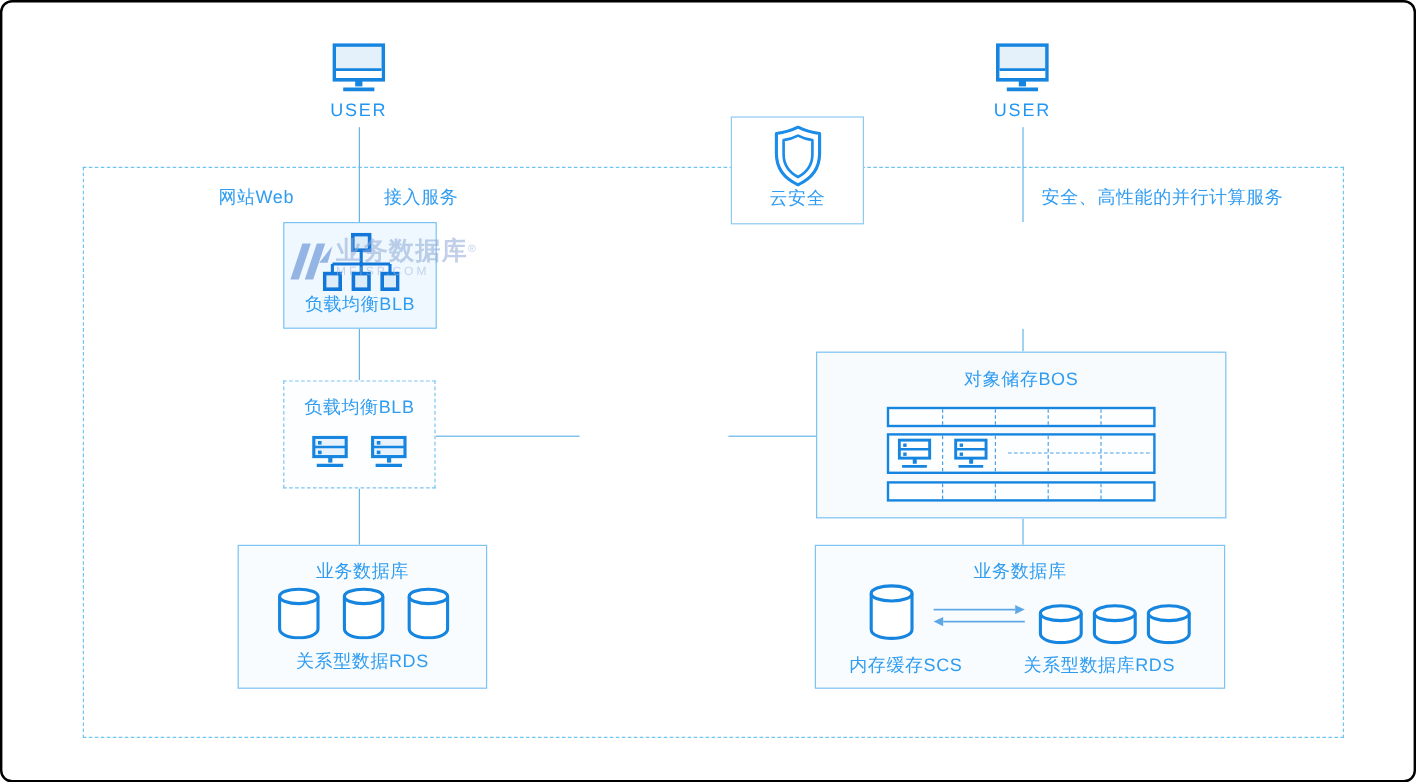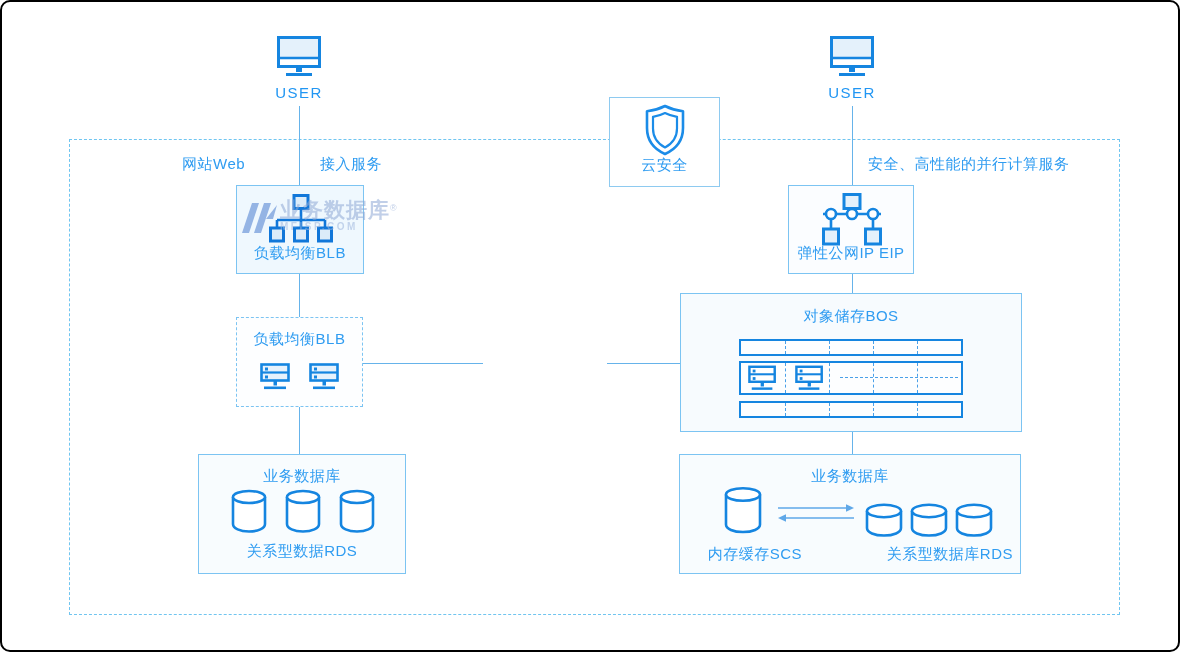--- a/index.html
+++ b/index.html
@@ -17,21 +17,21 @@
   .dashed-box{border:1px dashed #7cc4f2;background:#fdfeff;}
   .node-title{position:absolute;left:0;width:100%;text-align:center;}
   .node-caption{position:absolute;left:0;width:100%;text-align:center;}
   .rack{position:absolute;box-sizing:border-box;border:2px solid #1585e0;background:#fdfeff;}
   .rack-div{position:absolute;top:0;bottom:0;width:0;border-left:1px dashed #4aa0e8;}
   .rack-hdash{position:absolute;height:0;border-top:1px dashed #4aa0e8;}
   .watermark{z-index:3;display:flex;align-items:flex-start;opacity:0.55;pointer-events:none;}
   .wm-text{line-height:1;}
   .wm-brand{font-size:21px;font-weight:bold;color:#8fa9d6;letter-spacing:1px;}
   .wm-reg{font-size:9px;color:#8fa9d6;vertical-align:super;}
-  .wm-domain{font-size:10px;font-weight:bold;color:#9db5dd;letter-spacing:2.5px;margin-top:2px;}
+  .wm-domain{font-size:10px;font-weight:normal;color:#9db5dd;letter-spacing:2.5px;margin-top:2px;}
 </style>
 </head>
 <body>
 
 <div id="frame">
 
   <svg class="abs" style="left:275px;top:34px;" width="44" height="42" viewBox="0 0 44 42">
     <rect x="1.5" y="1.5" width="41" height="29" fill="#e4f1fb" stroke="#1585e0" stroke-width="3"></rect>
     <rect x="3" y="22.5" width="38" height="6.5" fill="#ffffff"></rect>
     <line x1="3" y1="22" x2="41" y2="22" stroke="#1585e0" stroke-width="2.4"></line>
@@ -113,34 +113,20 @@
       <rect x="1.5" y="1.5" width="27" height="16" fill="#e7f2fc" stroke="#1585e0" stroke-width="2.6"></rect>
       <line x1="1.5" y1="9.5" x2="28.5" y2="9.5" stroke="#1585e0" stroke-width="2.2"></line>
       <rect x="5" y="4.5" width="3" height="3" fill="#1585e0"></rect>
       <rect x="5" y="12.5" width="3" height="3" fill="#1585e0"></rect>
       <rect x="13.5" y="18" width="3.5" height="4.5" fill="#1585e0"></rect>
       <line x1="4" y1="24.8" x2="26" y2="24.8" stroke="#1585e0" stroke-width="2.6"></line>
     </svg>
   </div>
 
 
-  <div class="abs node solid-box" style="left:786px;top:183px;width:126px;height:89px;background:#fbfdff;">
-    <svg class="abs" style="left:28px;top:7px;" width="70" height="55" viewBox="0 0 70 55">
-      <line x1="6" y1="21" x2="64" y2="21" stroke="#1585e0" stroke-width="2.6"></line>
-      <line x1="14" y1="25" x2="14" y2="36" stroke="#1585e0" stroke-width="2.6"></line>
-      <line x1="56" y1="25" x2="56" y2="36" stroke="#1585e0" stroke-width="2.6"></line>
-      <rect x="27" y="1.5" width="16" height="14" fill="#e4f1fb" stroke="#1585e0" stroke-width="3"></rect>
-      <rect x="6.5" y="36" width="15" height="15" fill="#e4f1fb" stroke="#1585e0" stroke-width="3"></rect>
-      <rect x="48.5" y="36" width="15" height="15" fill="#e4f1fb" stroke="#1585e0" stroke-width="3"></rect>
-      <circle cx="14" cy="21" r="5" fill="#ffffff" stroke="#1585e0" stroke-width="2.6"></circle>
-      <circle cx="35" cy="21" r="5" fill="#ffffff" stroke="#1585e0" stroke-width="2.6"></circle>
-      <circle cx="56" cy="21" r="5" fill="#ffffff" stroke="#1585e0" stroke-width="2.6"></circle>
-    </svg>
-    <div class="node-caption blue-text" style="bottom:10px;">弹性公网IP EIP</div>
-  </div>
 
   <div class="abs node solid-box" style="left:678px;top:291px;width:342px;height:139px;background:#f7fbfe;">
     <div class="node-title blue-text" style="top:13px;">对象储存BOS</div>
 
     <div class="rack" style="left:58px;top:45px;width:224px;height:17px;">
       <div class="rack-div" style="left:20%;"></div>
         <div class="rack-div" style="left:40%;"></div>
       <div class="rack-div" style="left:60%;"></div>
         <div class="rack-div" style="left:80%;"></div>
     </div>
@@ -216,16 +202,16 @@
     <svg class="abs" style="left:230px;top:48px;" width="38" height="34" viewBox="0 0 38 34">
       <path d="M2 8 L2 25 C2 29.5 9.5 32.5 19 32.5 C28.5 32.5 36 29.5 36 25 L36 8" fill="#ffffff" stroke="#1585e0" stroke-width="2.6"></path>
       <ellipse cx="19" cy="8" rx="17" ry="6.2" fill="#ffffff" stroke="#1585e0" stroke-width="2.6"></ellipse>
     </svg>
     <svg class="abs" style="left:275px;top:48px;" width="38" height="34" viewBox="0 0 38 34">
       <path d="M2 8 L2 25 C2 29.5 9.5 32.5 19 32.5 C28.5 32.5 36 29.5 36 25 L36 8" fill="#ffffff" stroke="#1585e0" stroke-width="2.6"></path>
       <ellipse cx="19" cy="8" rx="17" ry="6.2" fill="#ffffff" stroke="#1585e0" stroke-width="2.6"></ellipse>
     </svg>
 
     <div class="abs blue-text" style="left:12px;top:90px;width:110px;text-align:right;">内存缓存SCS</div>
-    <div class="abs blue-text" style="left:173px;top:90px;width:160px;text-align:right;">关系型数据库RDS</div>
+    <div class="abs blue-text" style="left:173px;top:90px;width:160px;text-align:left;">关系型数据库RDS</div>
   </div>
 
 </div>
 
 </body></html>

